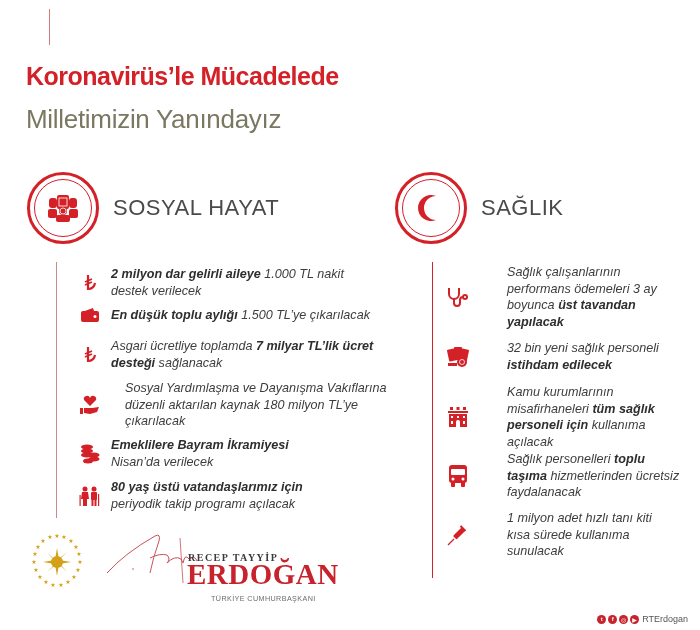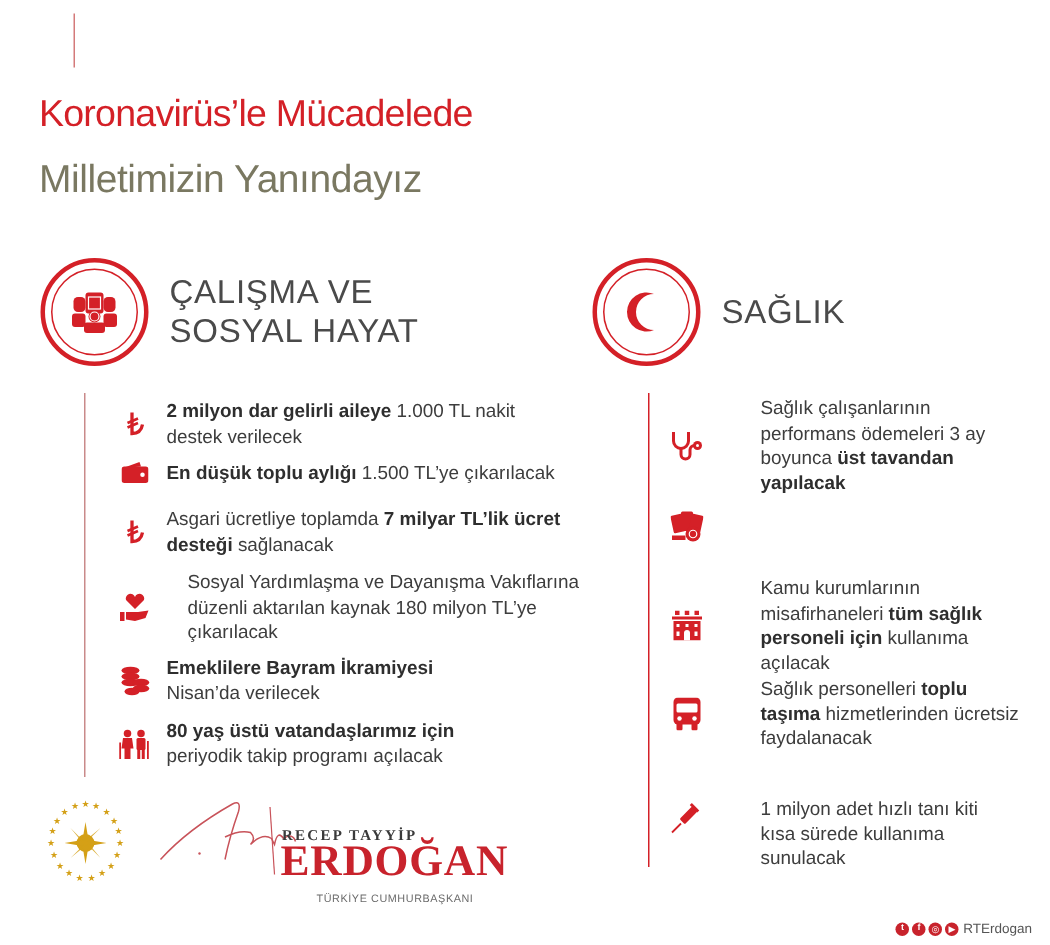--- a/index.html
+++ b/index.html
@@ -1,38 +1,38 @@
 <!DOCTYPE html>
 <html><head>
 <meta charset="utf-8">
 <style>
   * { margin: 0; padding: 0; box-sizing: border-box; }
   html, body { width: 700px; height: 630px; background: #ffffff; overflow: hidden; }
   body { font-family: "Liberation Sans", "DejaVu Sans", sans-serif; color: #3d3d3d; position: relative; }
 
   .top-rule { position: absolute; left: 49px; top: 9px; width: 1px; height: 36px; background: #d47a7a; }
 
-  .title { position: absolute; left: 26px; top: 62px; font-size: 25px; font-weight: normal; color: #d42027; letter-spacing: -0.5px; white-space: nowrap; }
+  .title { position: absolute; left: 26px; top: 62px; font-size: 25px; font-weight: bold; color: #d42027; letter-spacing: -0.5px; white-space: nowrap; }
   .subtitle { position: absolute; left: 26px; top: 104px; font-size: 26px; font-weight: normal; color: #7a7861; letter-spacing: -0.3px; white-space: nowrap; }
 
   .section-head { position: absolute; display: flex; align-items: center; }
   .section-head.left { left: 27px; top: 172px; }
   .section-head.right { left: 395px; top: 172px; }
 
   .badge { width: 72px; height: 72px; border-radius: 50%; border: 3px solid #d42027; display: flex; align-items: center; justify-content: center; flex: 0 0 auto; }
   .badge-inner { width: 58px; height: 58px; border-radius: 50%; border: 1.2px solid #d42027; display: flex; align-items: center; justify-content: center; }
 
   .section-title { margin-left: 14px; font-size: 22px; line-height: 26px; color: #4a4a4a; letter-spacing: 0.5px; font-weight: normal; }
   .section-title span { display: block; }
 
   .col { position: absolute; }
   .col.left { left: 56px; top: 262px; width: 320px; height: 256px; border-left: 1.5px solid #c98a8a; }
   .col.right { left: 432px; top: 262px; width: 260px; height: 316px; border-left: 1.5px solid #d42027; }
 
-  .item { position: absolute; display: flex; align-items: center; }
+  .item { position: absolute; display: flex; align-items: center; font-style: italic; }
   .item .ico { width: 26px; display: flex; align-items: center; justify-content: center; flex: 0 0 26px; }
   .item .txt { margin-left: 8px; font-size: 12.6px; line-height: 16.5px; color: #3d3d3d; }
   .item .txt b { font-weight: bold; color: #2e2e2e; }
 
   .col.left .item { left: 20px; }
   .col.right .item { left: 12px; gap: 28px; }
 
   .footer-logo { position: absolute; left: 28px; top: 533px; width: 58px; height: 58px; }
   .sig { position: absolute; left: 105px; top: 533px; width: 220px; height: 70px; }
   .sig-name-small { position: absolute; left: 188px; top: 552px; font-family: "Liberation Serif", serif; font-size: 10px; font-weight: bold; letter-spacing: 1.5px; color: #3a3a3a; }
@@ -65,21 +65,20 @@
           <rect x="10" y="24" width="14" height="7" rx="2"></rect>
         </g>
         <g stroke="#fff" stroke-width="0.8" fill="none">
           <rect x="13" y="7" width="8" height="8"></rect>
           <circle cx="17" cy="20" r="3"></circle>
         </g>
       </svg>
     </div>
   </div>
   <div class="section-title">
-    <span>ÇALIŞMA VE</span>
     <span>SOSYAL HAYAT</span>
   </div>
 </div>
 
 <div class="section-head right">
   <div class="badge">
     <div class="badge-inner">
       <svg width="34" height="34" viewBox="0 0 34 34">
         <path d="M22 5 A13 13 0 1 0 22 29 A10 10 0 1 1 22 5 Z" fill="#d42027"></path>
       </svg>
@@ -181,20 +180,21 @@
           <g fill="#d42027">
             <rect x="1" y="3" width="8" height="12" rx="1" transform="rotate(-12 5 9)"></rect>
             <rect x="7" y="1" width="8" height="13" rx="1"></rect>
             <rect x="13" y="3" width="8" height="12" rx="1" transform="rotate(12 17 9)"></rect>
             <circle cx="15" cy="16" r="5"></circle>
             <rect x="1" y="17" width="9" height="3"></rect>
           </g>
           <circle cx="15" cy="16" r="2.5" fill="none" stroke="#fff" stroke-width="0.8"></circle>
         </svg>
       </div>
+    <div class="txt" style="width:180px;"><span>32 bin yeni sağlık personeli </span><b>istihdam edilecek</b></div>
   </div>
   <div class="item" style="top:189px;">
     <div class="ico">
         <svg width="20" height="22" viewBox="0 0 20 22">
           <g fill="#d42027">
             <rect x="1" y="0" width="18" height="18" rx="3"></rect>
             <rect x="3" y="17" width="4" height="5" rx="1"></rect>
             <rect x="13" y="17" width="4" height="5" rx="1"></rect>
           </g>
           <g fill="#fff">
@@ -231,21 +231,21 @@
   <div class="item" style="top:248px;">
     <div class="ico">
         <svg width="22" height="22" viewBox="0 0 22 22">
           <g fill="#d42027">
             <rect x="6" y="7" width="12" height="5" rx="1" transform="rotate(-45 12 9.5)"></rect>
             <rect x="15" y="1" width="2" height="7" transform="rotate(-45 16 4.5)"></rect>
           </g>
           <path d="M1 21 L7 15" stroke="#d42027" stroke-width="1.2"></path>
         </svg>
       </div>
-    <div class="txt" style="width:150px;margin-top:21px;"><span>1 milyon adet hızlı tanı kiti kısa sürede kullanıma sunulacak</span></div>
+    <div class="txt" style="width:150px;"><span>1 milyon adet hızlı tanı kiti kısa sürede kullanıma sunulacak</span></div>
   </div>
 </div>
 
 <svg class="footer-logo" viewBox="0 0 58 58">
   <g fill="#d4a017">
     <circle cx="29" cy="29" r="6"></circle>
     <path d="M29 15 L31 27 L43 29 L31 31 L29 43 L27 31 L15 29 L27 27 Z"></path>
     <path d="M19 19 L28 28 L39 19 L30 28 L39 39 L30 30 L19 39 L28 30 Z" opacity="0.8"></path>
     <g font-size="6" text-anchor="middle">
       <text x="29" y="5">★</text>

